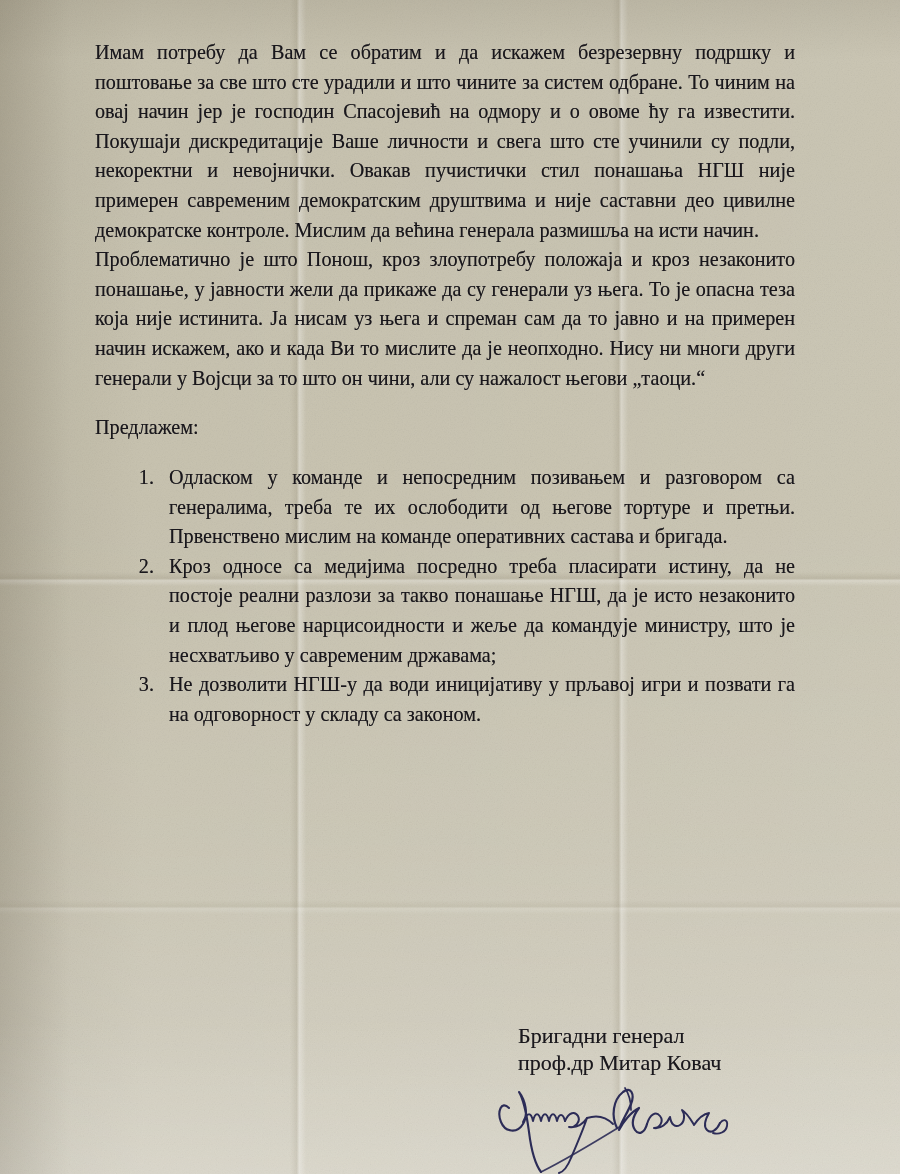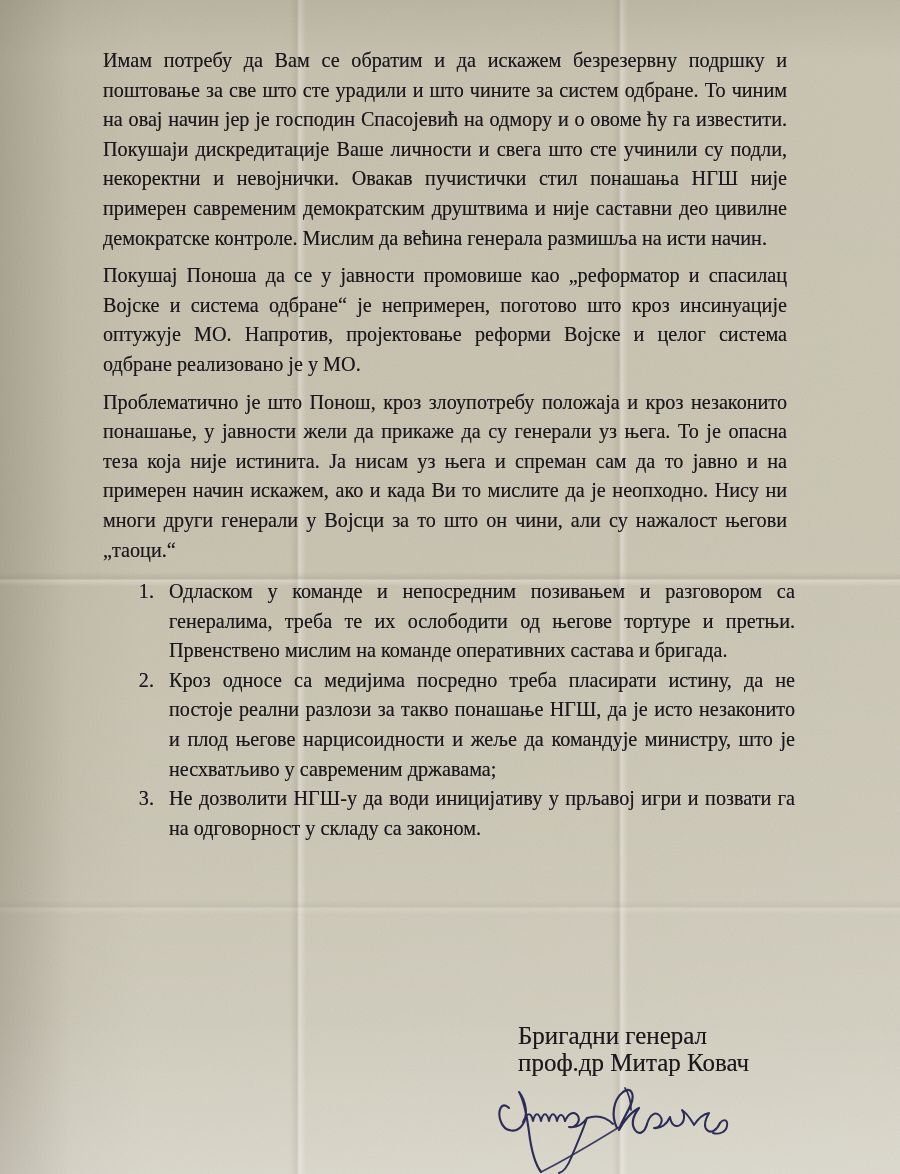--- a/index.html
+++ b/index.html
@@ -91,21 +91,21 @@
     
     text-shadow: 0 0 0.6px rgba(25,23,28,0.55);
   }
   #content .salutation {
     font-weight: bold;
     margin: 0 0 25px 10px;
     text-align: left;
     letter-spacing: 0.2px;
   }
   #content p.para {
-    margin: 8px;
+    margin: 0;
     text-align: justify;
   }
   #content p.para.lastline,
   #content p.noj {
     text-align: left;
   }
   ol.proposals {
     margin: 12px 0 0 0;
     padding-left: 64px;
     list-style-position: outside;
@@ -120,21 +120,21 @@
   }
   .gap-md { height: 26px; }
 
   
   #signature-block {
     position: absolute;
     left: 518px;
     top: 1022px;
     width: 340px;
     color: #1a181d;
-    font-size: 25px;
+    font-size: 22px;
     line-height: 27px;
     text-shadow: 0 0 0.6px rgba(25,23,28,0.5);
   }
   #signature-block .sig-line {
     white-space: nowrap;
   }
   #signature-svg {
     position: absolute;
     left: 495px;
     top: 1078px;
@@ -169,25 +169,25 @@
 
   <div class="shade" style="left:0;top:0;width:70px;height:1174px;background:linear-gradient(to right,rgba(110,102,84,0.22),rgba(0,0,0,0));"></div>
   <div class="shade" style="left:0;top:0;width:900px;height:60px;background:linear-gradient(to bottom,rgba(110,102,84,0.14),rgba(0,0,0,0));"></div>
   <div class="shade" style="left:0;top:1020px;width:900px;height:154px;background:linear-gradient(to bottom,rgba(255,255,255,0),rgba(255,255,255,0.16));"></div>
 
   <div id="content">
 
 
     <p class="para">Имам потребу да Вам се обратим и да искажем безрезервну подршку и поштовање за све што сте урадили и што чините за систем одбране. То чиним на овај начин јер је господин Спасојевић на одмору и о овоме ћу га известити. Покушаји дискредитације Ваше личности и свега што сте учинили су подли, некоректни и невојнички. Овакав пучистички стил понашања НГШ није примерен савременим демократским друштвима и није саставни део цивилне демократске контроле. Мислим да већина генерала размишља на исти начин.</p>
 
-    <p class="para">Покушај Поноша да се у јавности промовише као „реформатор и спасилац Војске и система одбране“ је непримерен, поготово што кроз инсинуације оптужује МО. Напротив, пројектовање реформи Војске и целог система одбране реализовано је у МО.</p>
 
     <p class="para">Проблематично је што Понош, кроз злоупотребу положаја и кроз незаконито понашање, у јавности жели да прикаже да су генерали уз њега. То је опасна теза која није истинита. Ја нисам уз њега и спреман сам да то јавно и на примерен начин искажем, ако и када Ви то мислите да је неопходно. Нису ни многи други генерали у Војсци за то што он чини, али су нажалост његови „таоци.“</p>
 
 
+    <p class="noj">Предлажем:</p>
 
     <ol class="proposals">
       <li>Одласком у команде и непосредним позивањем и разговором са генералима, треба те их ослободити од његове тортуре и претњи. Првенствено мислим на команде оперативних састава и бригада.</li>
       <li>Кроз односе са медијима посредно треба пласирати истину, да не постоје реални разлози за такво понашање НГШ, да је исто незаконито и плод његове нарцисоидности и жеље да командује министру, што је несхватљиво у савременим државама;</li>
       <li>Не дозволити НГШ-у да води иницијативу у прљавој игри и позвати га на одговорност у складу са законом.</li>
     </ol>
 
     <div class="gap-md"></div>
 
   </div>

